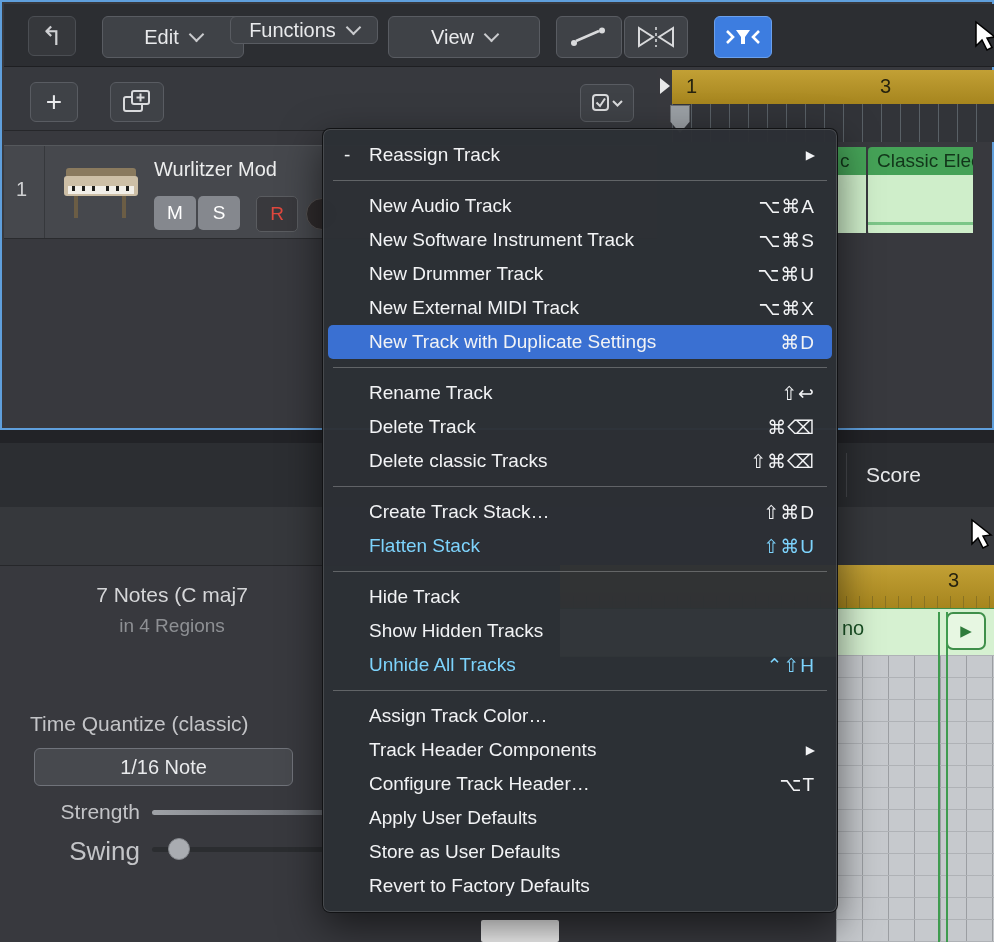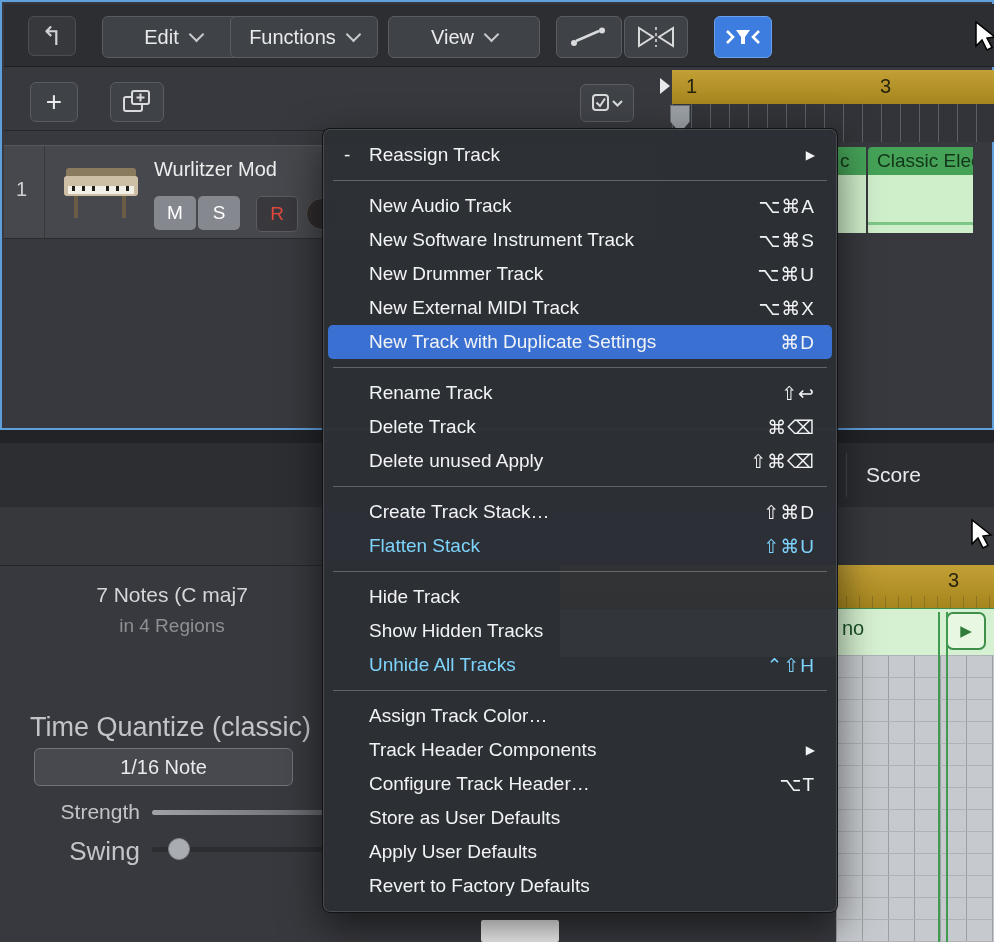--- a/index.html
+++ b/index.html
@@ -61,21 +61,21 @@
   <div id="tb1"></div>
   <div id="row2"></div>
 
   <div class="btn" style="left:26px;top:14px;width:48px;height:40px;background:#36383c;border-color:#4b4e53">
     <span style="font-size:26px;color:#cfd0d3">↰</span>
   </div>
   <div class="btn" style="left:100px;top:14px;width:142px;height:42px">
     <span>Edit</span>
     <span class="chev"></span>
   </div>
-  <div class="btn" style="left:228px;top:14px;width:148px;height:42px">
+  <div class="btn" style="left:228px;top:14px;width:148px;height:28px">
     <span>Functions</span>
     <span class="chev"></span>
   </div>
   <div class="btn" style="left:386px;top:14px;width:152px;height:42px">
     <span>View</span>
     <span class="chev"></span>
   </div>
   <div class="btn" style="left:554px;top:14px;width:66px;height:42px">
     <svg width="40" height="22" viewBox="0 0 40 22">
       <circle cx="5" cy="17" r="3" fill="#d9dadc"></circle>
@@ -185,21 +185,21 @@
   <div class="abs gold" style="left:560px;top:122px;width:434px;height:43px;border-bottom:1px solid #6b5a1d">
     <span class="abs" style="left:388px;top:4px">3</span>
     <div class="abs" style="left:0;right:0;bottom:0;height:12px;background-image:repeating-linear-gradient(90deg,#8a7322 0 1px,transparent 1px 13px)"></div>
   </div>
   <div class="abs" style="left:560px;top:165px;width:434px;height:47px;background:#d6f1d1;border-top:1px solid #3f8f4a;border-bottom:1px solid #9fd4a4"></div>
   <span class="abs" style="left:842px;top:174px;color:#1b5226;font-size:20px">no</span>
   <div class="abs" style="left:946px;top:169px;width:40px;height:38px;border:2px solid #3f8f4a;background:#e7f7e2;border-radius:7px;display:flex;align-items:center;justify-content:center;box-sizing:border-box">
     <span style="color:#2f7c3b;font-size:15px">▶</span>
   </div>
 
-  <div class="abs dim" style="left:30px;top:269px;font-size:27px">Time Quantize (classic)</div>
+  <div class="abs dim" style="left:30px;top:269px;font-size:21px">Time Quantize (classic)</div>
   <div class="btn" style="left:34px;top:305px;width:259px;height:38px;background:#47494e;border-color:#70737a">
     <span>1/16 Note</span>
   </div>
   <div class="abs dim" style="left:36px;top:357px;width:104px;text-align:right;font-size:21px">Strength</div>
   <div class="abs" style="left:152px;top:367px;width:172px;height:5px;border-radius:3px;background:linear-gradient(90deg,#9fa2a7,#7c7f85 60%,#5f6268)"></div>
   <div class="abs dim" style="left:36px;top:393px;width:104px;text-align:right;font-size:26px">Swing</div>
   <div class="abs" style="left:152px;top:404px;width:172px;height:5px;border-radius:3px;background:#2b2d30"></div>
   <div class="abs" style="left:168px;top:395px;width:22px;height:22px;border-radius:50%;background:#a9acb1;border:1px solid #83868b;box-sizing:border-box"></div>
 </div>
 
@@ -242,21 +242,21 @@
 
   <div class="mi">
     <span class="lbl">Rename Track</span>
     <span class="sc">⇧↩</span>
   </div>
   <div class="mi">
     <span class="lbl">Delete Track</span>
     <span class="sc">⌘⌫</span>
   </div>
   <div class="mi">
-    <span class="lbl">Delete unused Apply</span>
+    <span class="lbl">Delete classic Tracks</span>
     <span class="sc">⇧⌘⌫</span>
   </div>
   <div class="sep"></div>
 
   <div class="mi">
     <span class="lbl">Create Track Stack…</span>
     <span class="sc">⇧⌘D</span>
   </div>
   <div class="mi dis">
     <span class="lbl">Flatten Stack</span>
@@ -281,21 +281,21 @@
   </div>
   <div class="mi">
     <span class="lbl">Track Header Components</span>
     <span class="sub">▶</span>
   </div>
   <div class="mi">
     <span class="lbl">Configure Track Header…</span>
     <span class="sc">⌥T</span>
   </div>
   <div class="mi">
+    <span class="lbl">Apply User Defaults</span>
+  </div>
+  <div class="mi">
     <span class="lbl">Store as User Defaults</span>
   </div>
   <div class="mi">
-    <span class="lbl">Apply User Defaults</span>
-  </div>
-  <div class="mi">
     <span class="lbl">Revert to Factory Defaults</span>
   </div>
 </div>
 
 </body></html>

